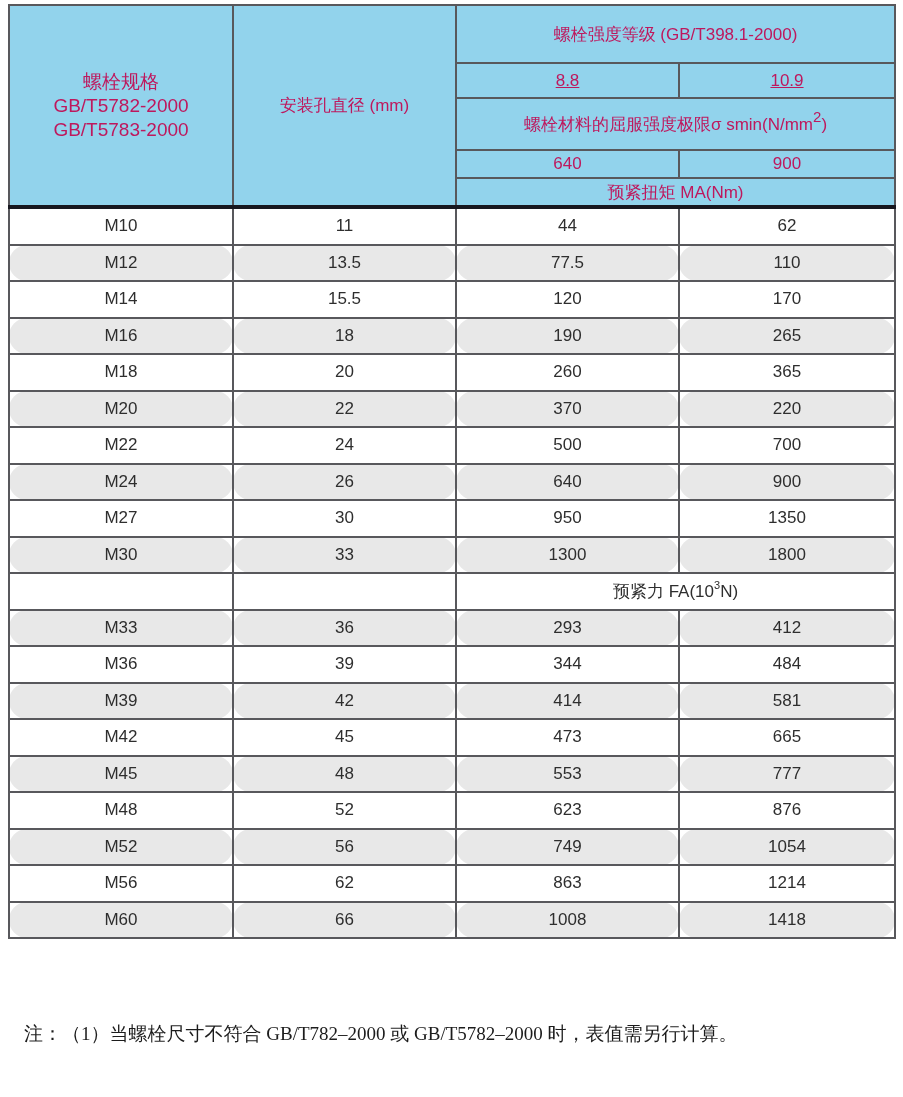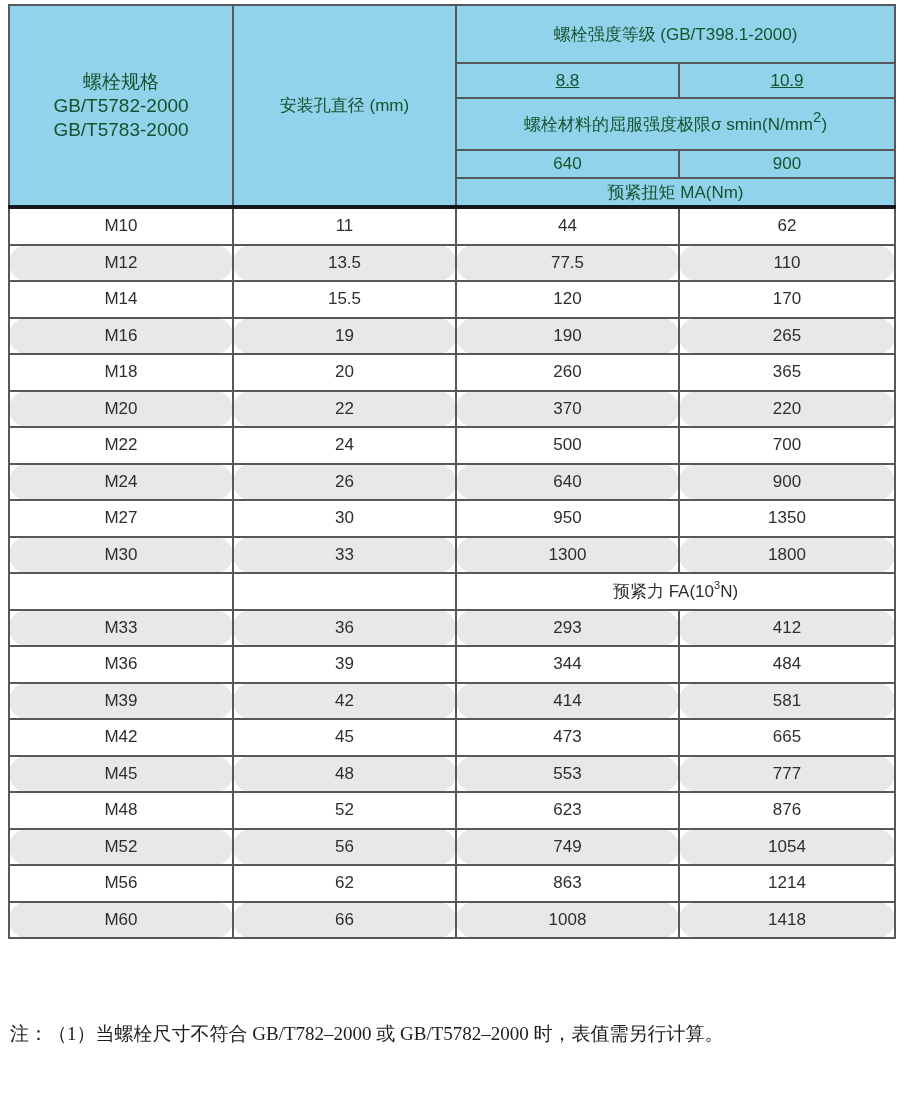--- a/index.html
+++ b/index.html
@@ -10,34 +10,34 @@
   }
   .table-wrap{position:absolute;left:8px;top:4px;width:886px;}
   table{
     border-collapse:collapse;table-layout:fixed;width:886px;
   }
   td{
     border:2px solid #58585c;text-align:center;vertical-align:middle;
     font-size:17px;color:#2e2e2e;overflow:hidden;padding:0 4px;
   }
   table{border:2px solid #33333a;}
-  thead td{background:#92d3ec;color:#14532d;}
+  thead td{background:#92d3ec;color:#be185d;}
   thead tr.hrow-a td{height:56px;}
   thead tr.hrow-b td{height:33px;text-decoration:underline;}
   thead tr.hrow-c td{height:50px;}
   thead tr.hrow-d td{height:26px;}
   thead tr.hrow-e td{height:26px;}
   thead{border-bottom:4px solid #17171f;}
   tbody td{height:34.5px;background:#ffffff;}
   tbody tr.stripe td{background:#e8e8e8;border-radius:18px;}
   .spec-lines span{display:block;line-height:24px;font-size:19px;}
   .sup-big{font-size:15px;position:relative;top:-8px;}
   sup.sup-small{font-size:11px;position:relative;top:-1px;}
   .notes{
-    position:absolute;left:10px;top:1016px;width:880px;
+    position:absolute;left:24px;top:1016px;width:880px;
     font-family:"Liberation Serif","DejaVu Serif",serif;
     font-size:19px;color:#1c1c1c;line-height:36px;
   }
   .note-line2{padding-left:47px;}
 </style>
 </head>
 <body>
 
 <div class="table-wrap">
   <table>
@@ -88,21 +88,21 @@
           <td>110</td>
         </tr>
         <tr>
           <td>M14</td>
           <td>15.5</td>
           <td>120</td>
           <td>170</td>
         </tr>
         <tr class="stripe">
           <td>M16</td>
-          <td>19</td>
+          <td>18</td>
           <td>190</td>
           <td>265</td>
         </tr>
         <tr>
           <td>M18</td>
           <td>20</td>
           <td>260</td>
           <td>365</td>
         </tr>
         <tr class="stripe">

